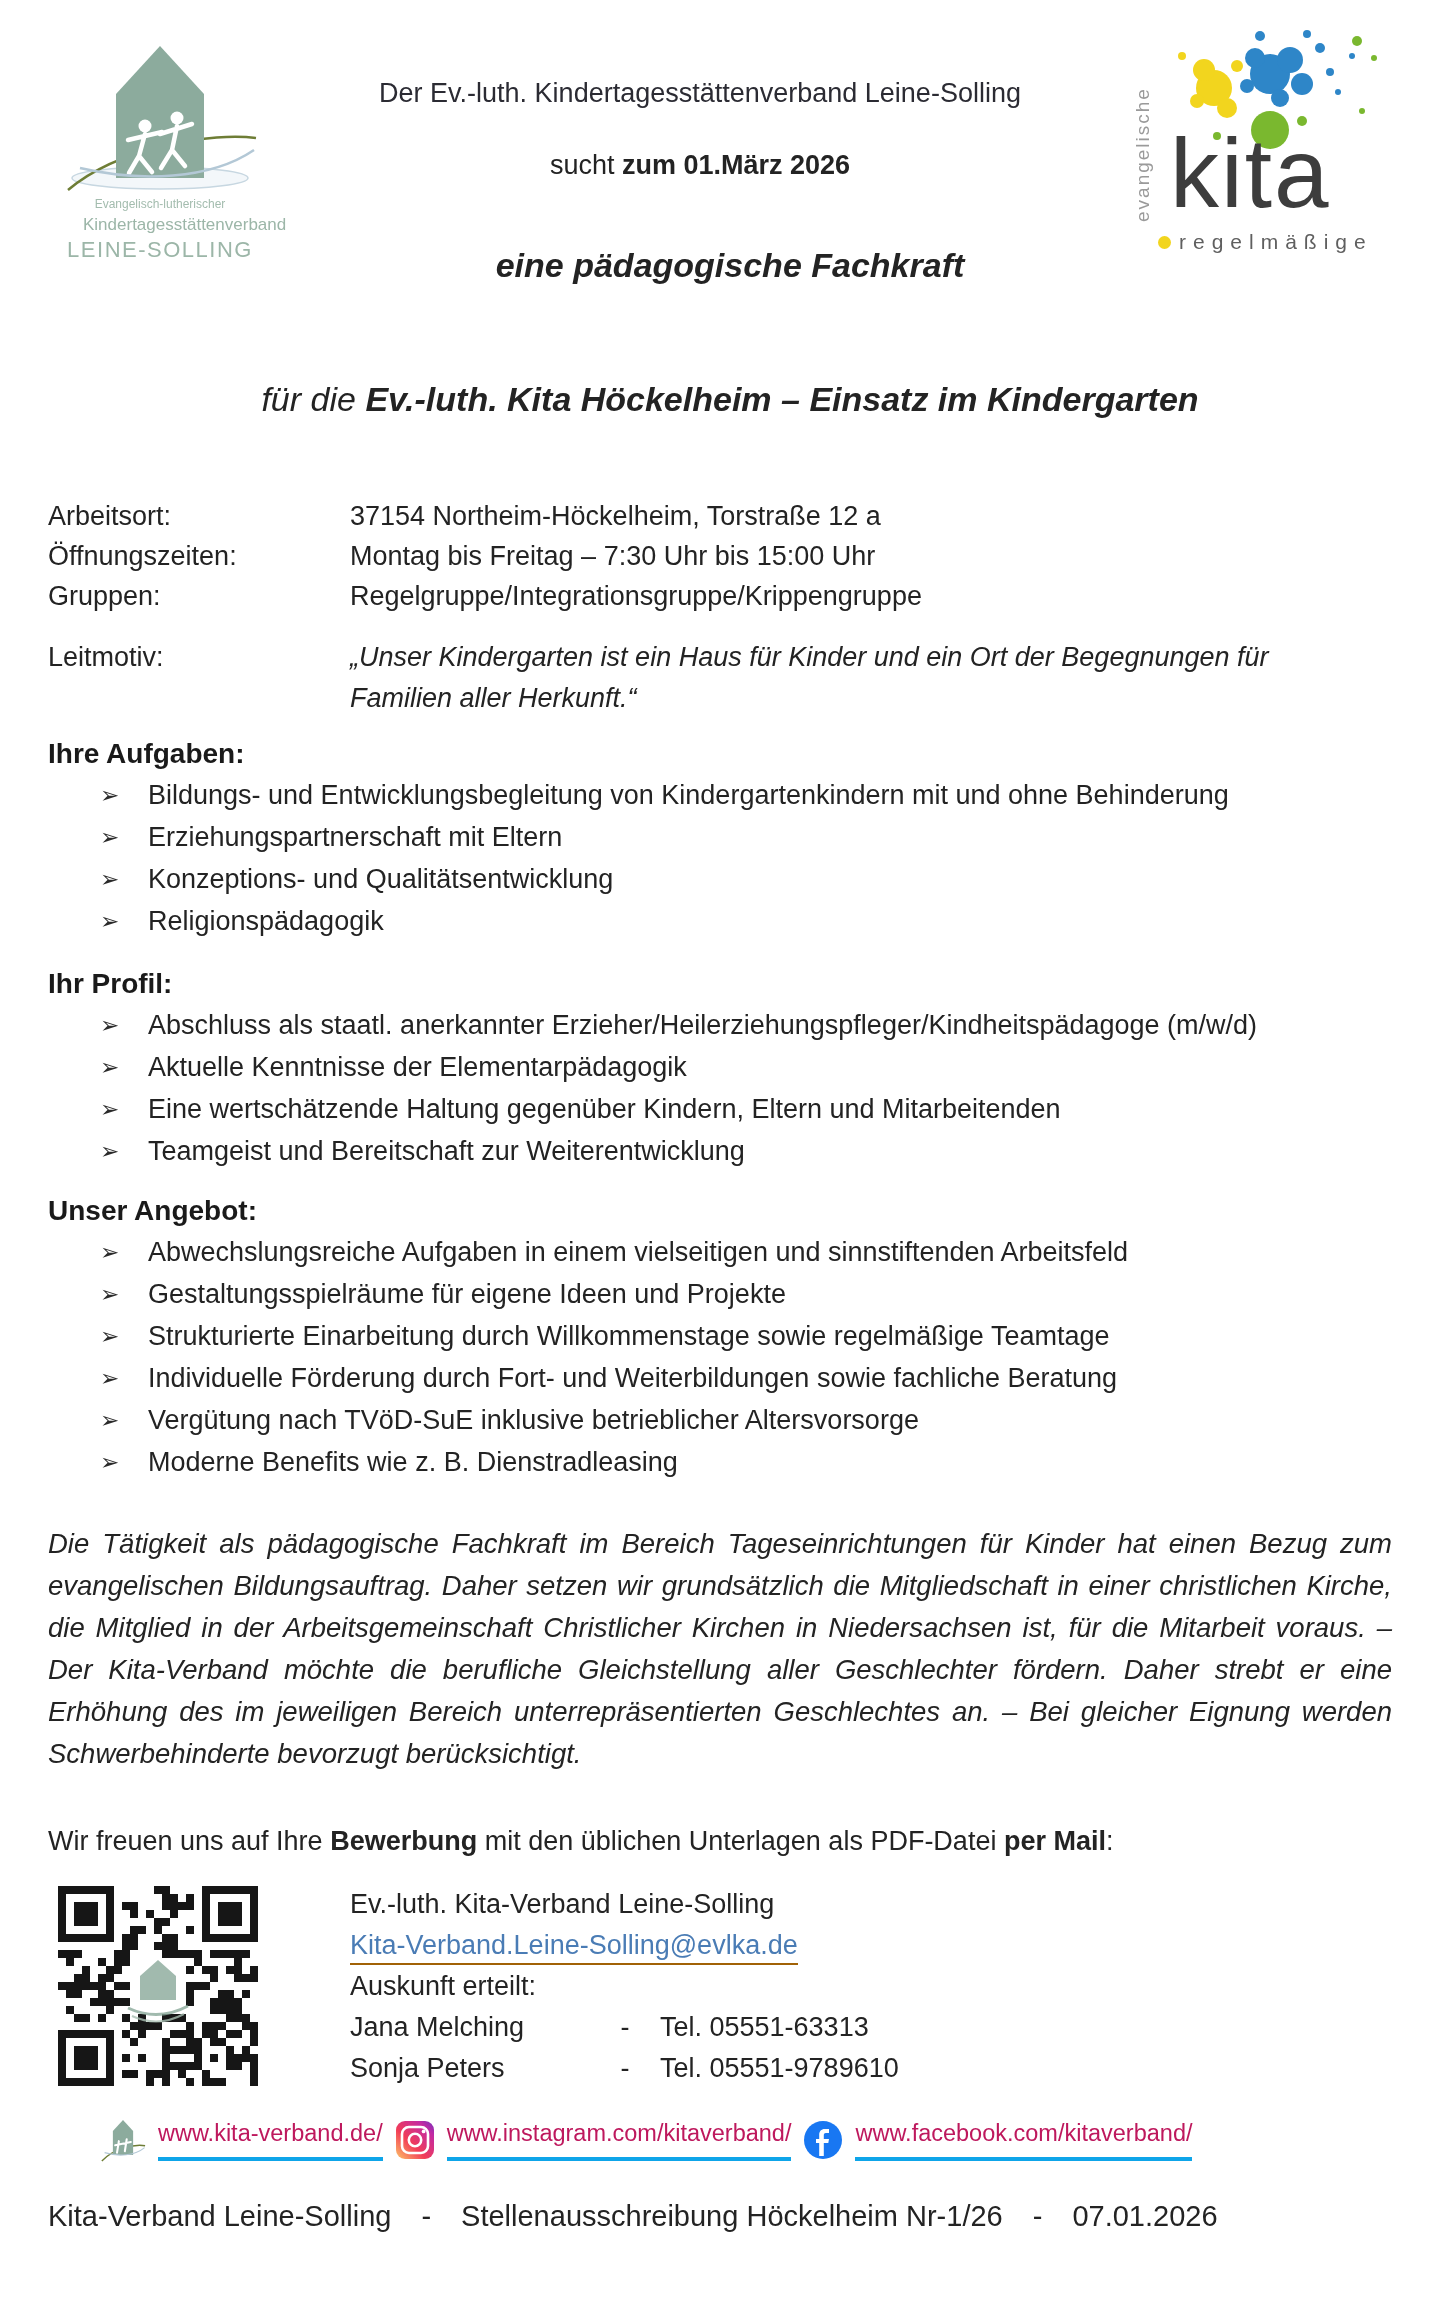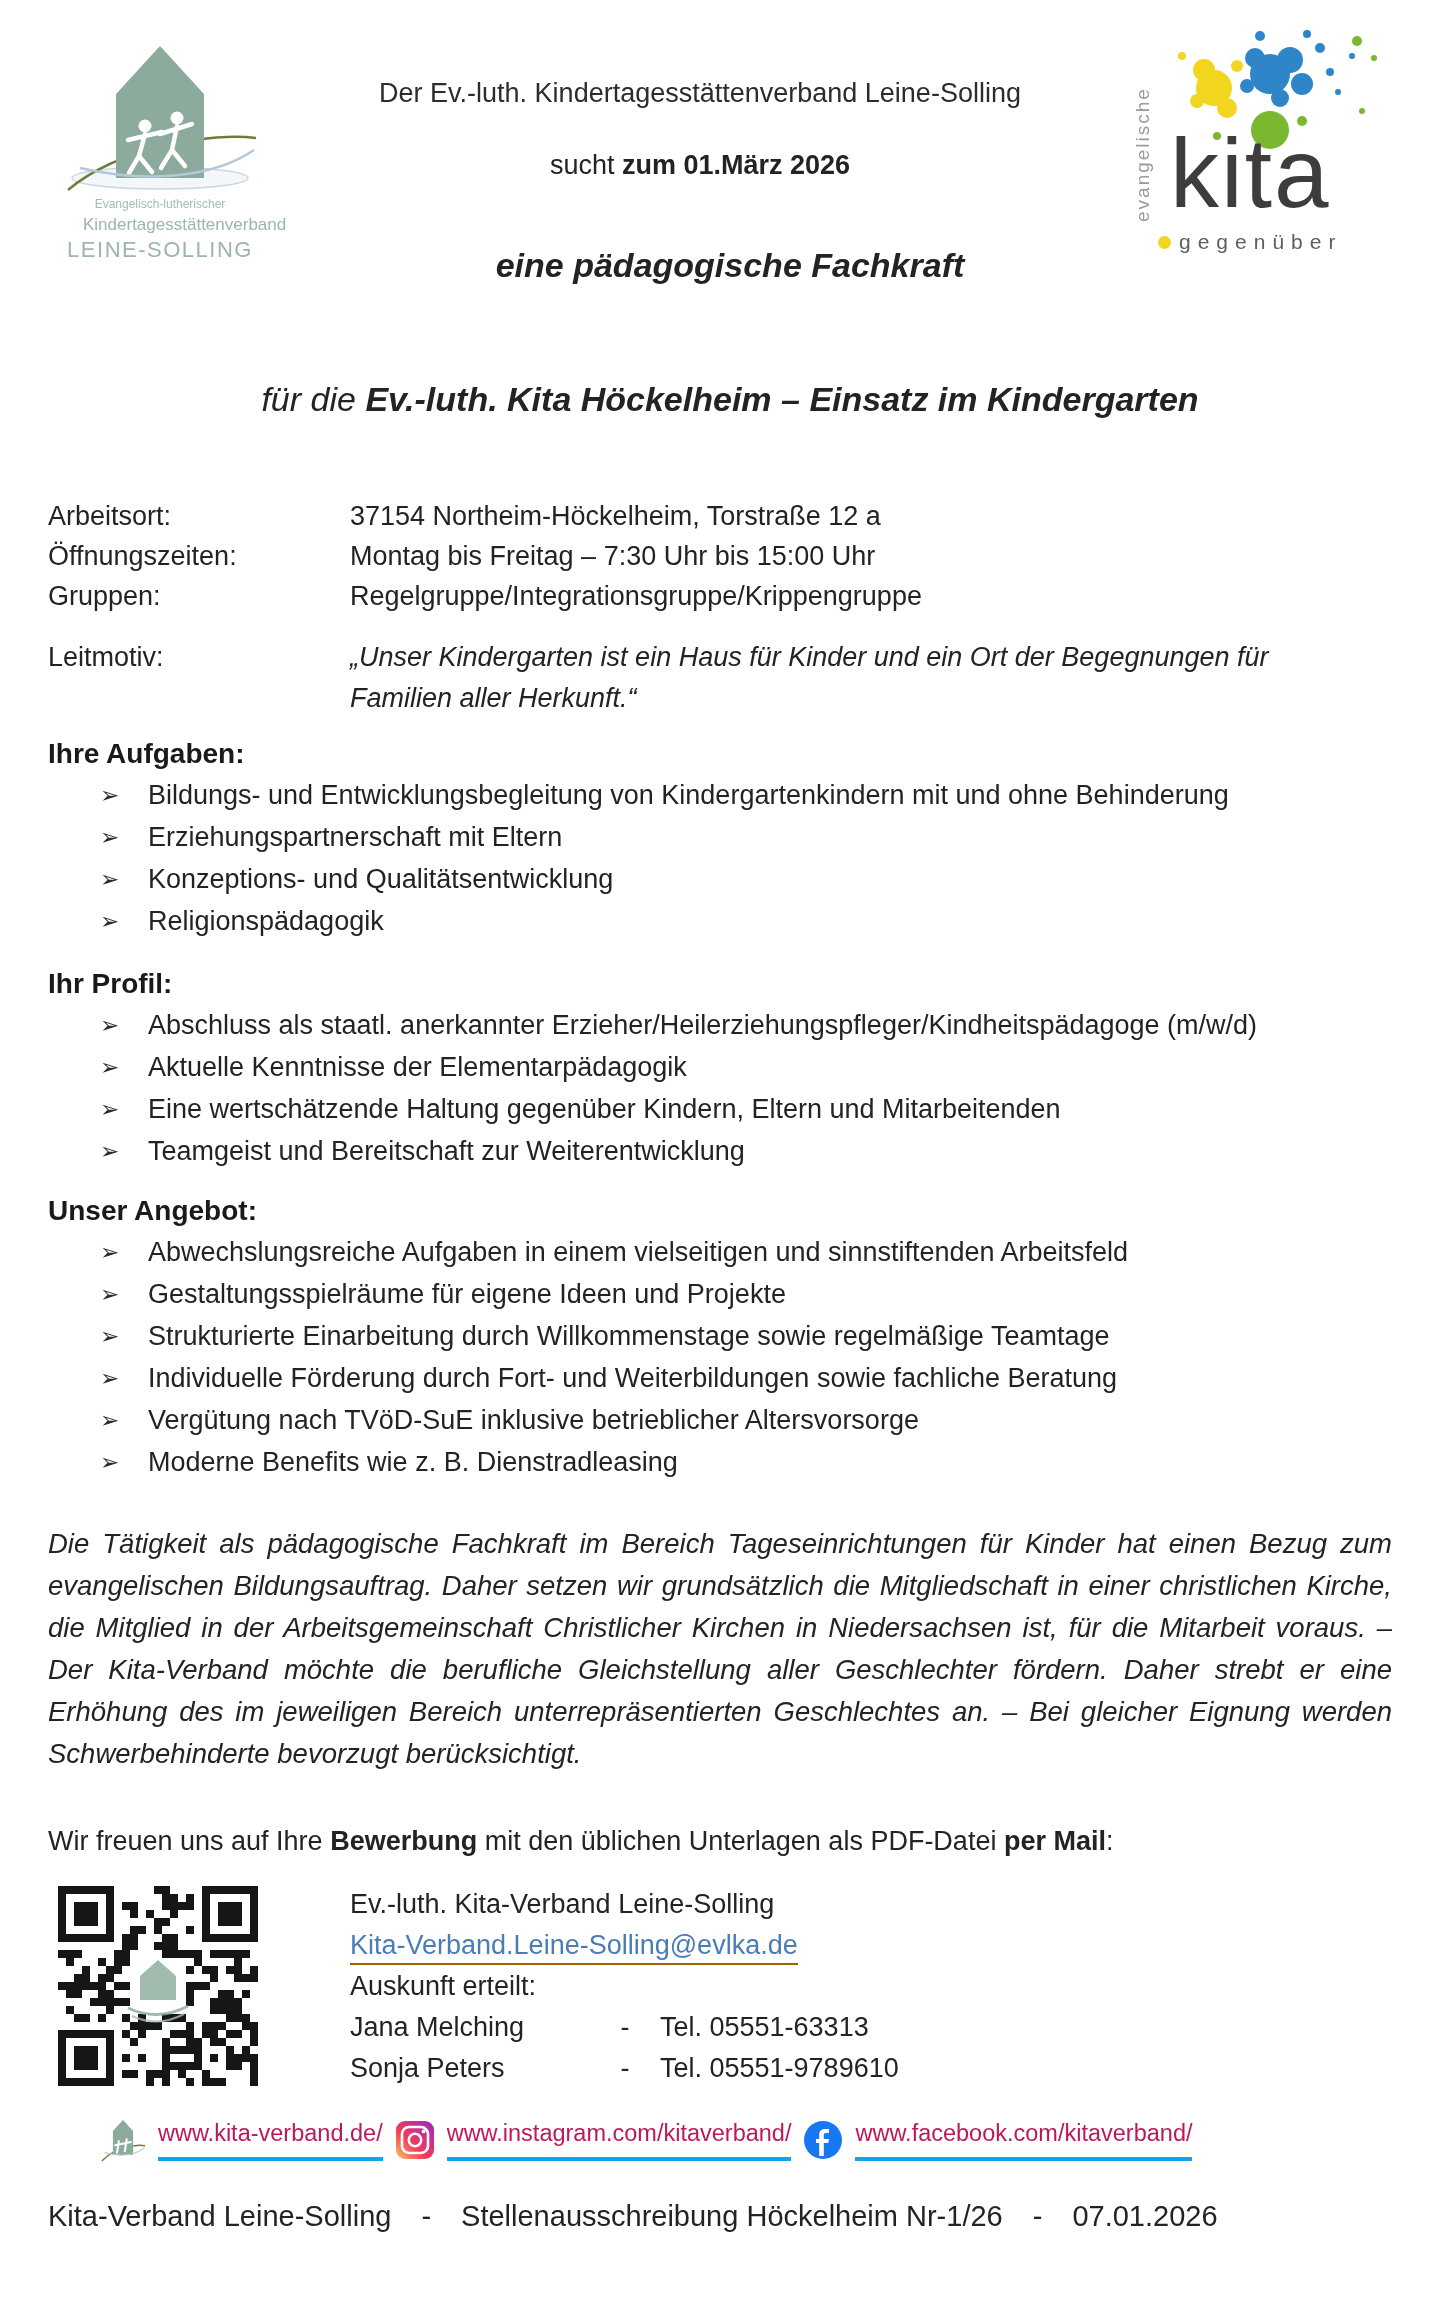--- a/index.html
+++ b/index.html
@@ -133,21 +133,21 @@
           <circle cx="205" cy="15" r="5"></circle>
         <circle cx="222" cy="32" r="3"></circle>
           <circle cx="65" cy="110" r="4"></circle>
           <circle cx="210" cy="85" r="3"></circle>
       </g>
     </svg>
     <span class="vert">evangelische</span>
     <span class="kita">kita</span>
     <div class="krow">
       <span class="ydot"></span>
-      <span class="ksub">gegenüber</span>
+      <span class="ksub">regelmäßige</span>
     </div>
   </div>
 
   <div class="t1 abs">eine pädagogische Fachkraft</div>
   <div class="t3 abs">
     <span>für die </span><span class="b">Ev.-luth. Kita Höckelheim – Einsatz im Kindergarten</span>
   </div>
 
   <div class="details abs">
     <div class="drow">

